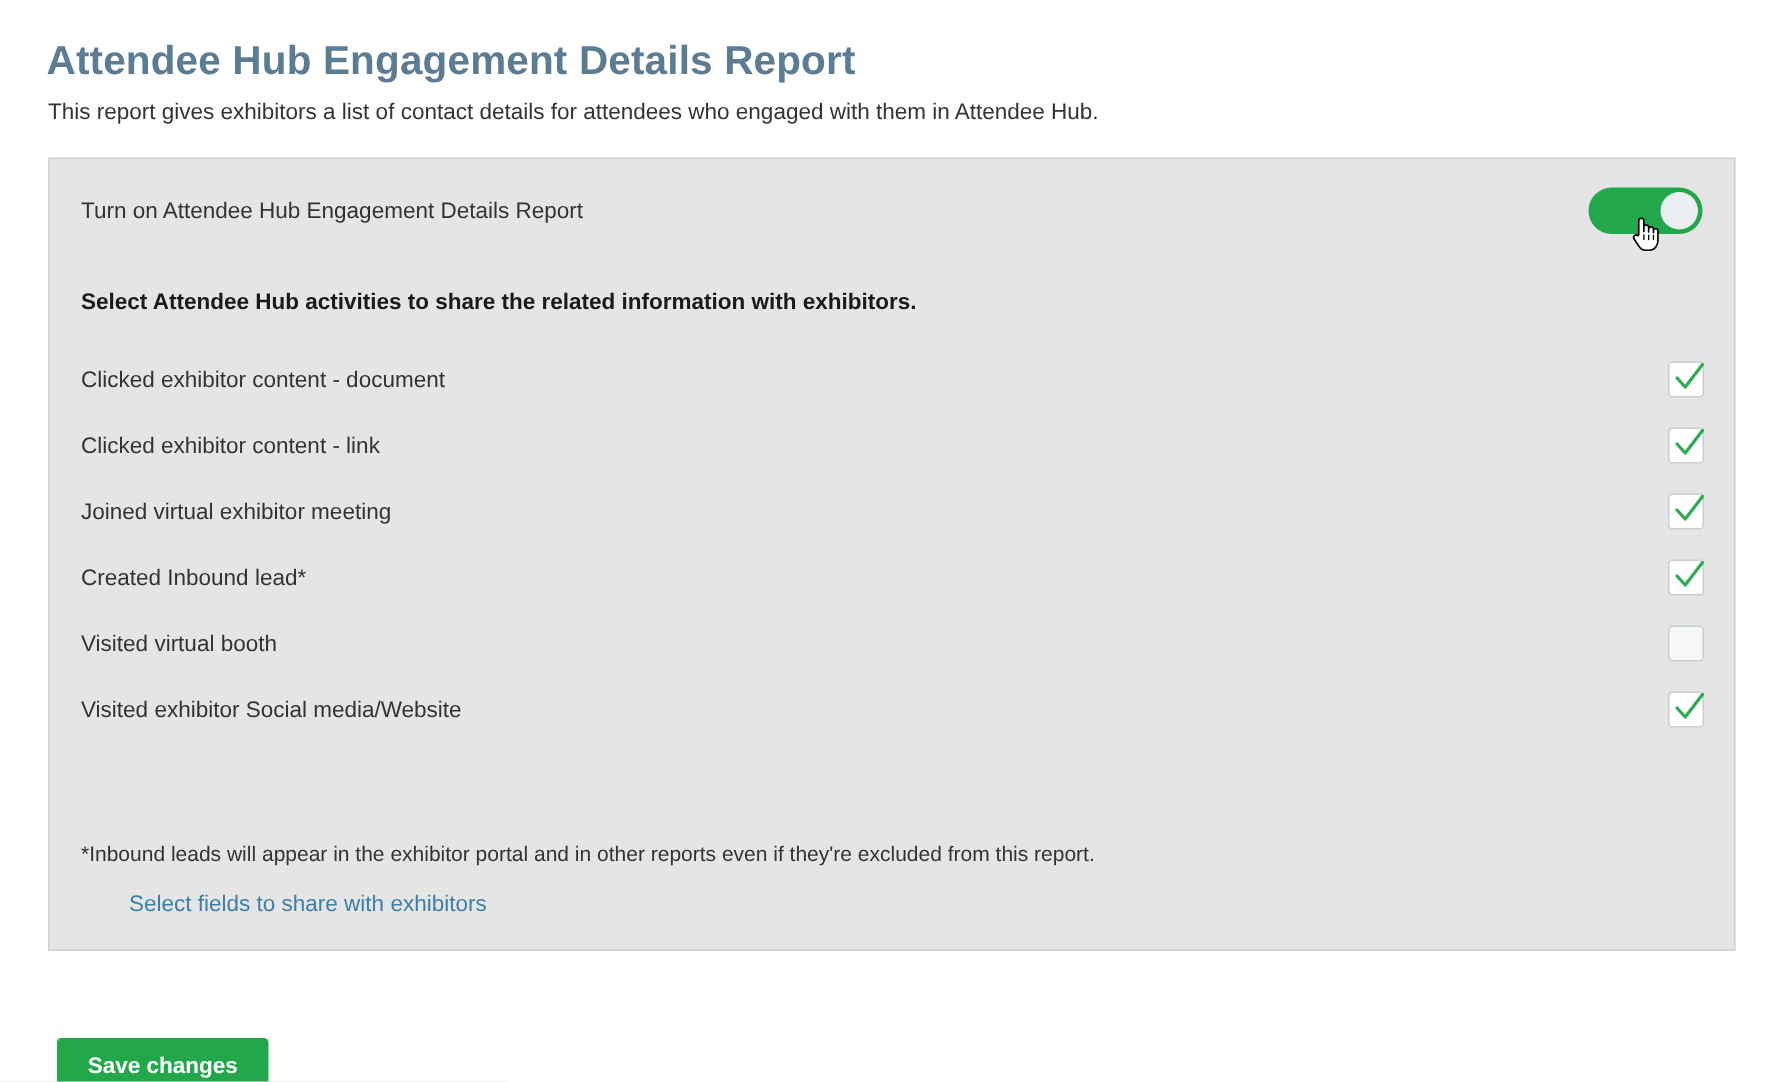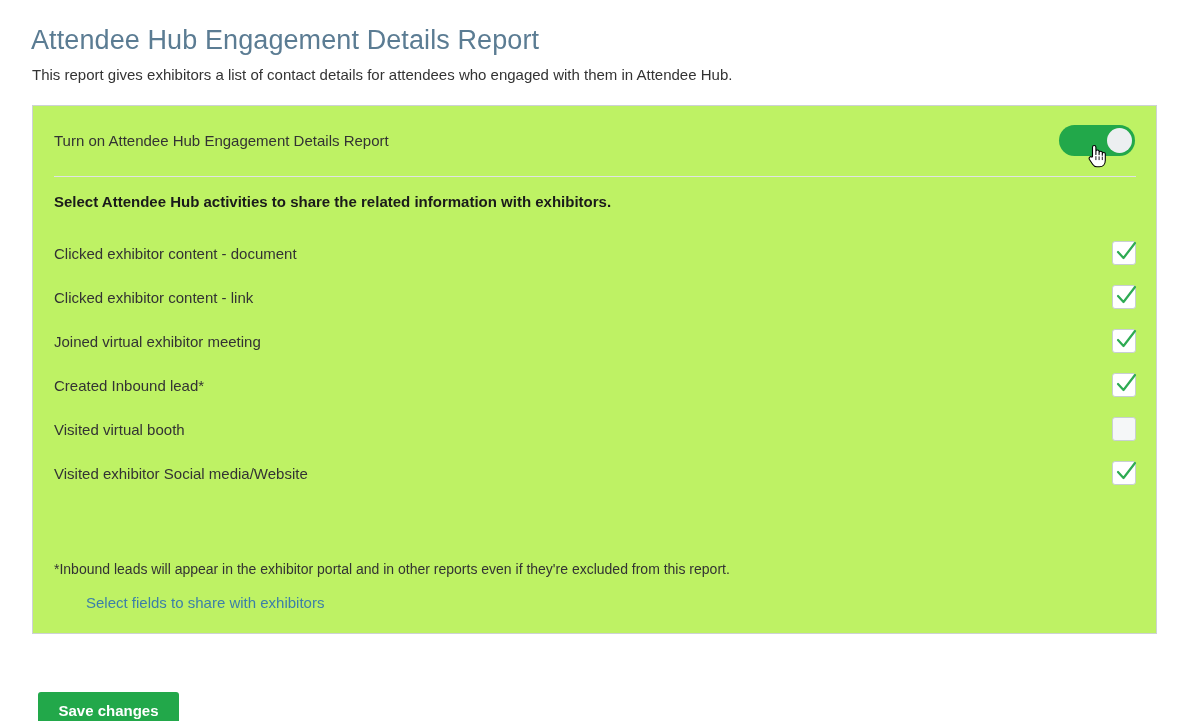--- a/index.html
+++ b/index.html
@@ -22,21 +22,21 @@
     top: 0;
     width: 1191px;
     height: 721px;
   }
 
   .page-title {
     position: absolute;
     left: 31px;
     top: 25px;
     font-size: 27px;
-    font-weight: 400;
+    font-weight: 700;
     color: #5b7c93;
     letter-spacing: 0.1px;
     white-space: nowrap;
   }
 
   .page-desc {
     position: absolute;
     left: 32px;
     top: 66px;
     font-size: 15px;
@@ -45,21 +45,21 @@
     text-align: center;
   }
 
   .card {
     position: absolute;
     left: 32px;
     top: 105px;
     width: 1125px;
     height: 529px;
     border: 1px solid #cdd2d4;
-    background: #bef264;
+    background: #e5e5e5;
     box-sizing: border-box;
   }
 
   .toggle-row {
     position: absolute;
     left: 0;
     top: 0;
     width: 100%;
     height: 70px;
   }

